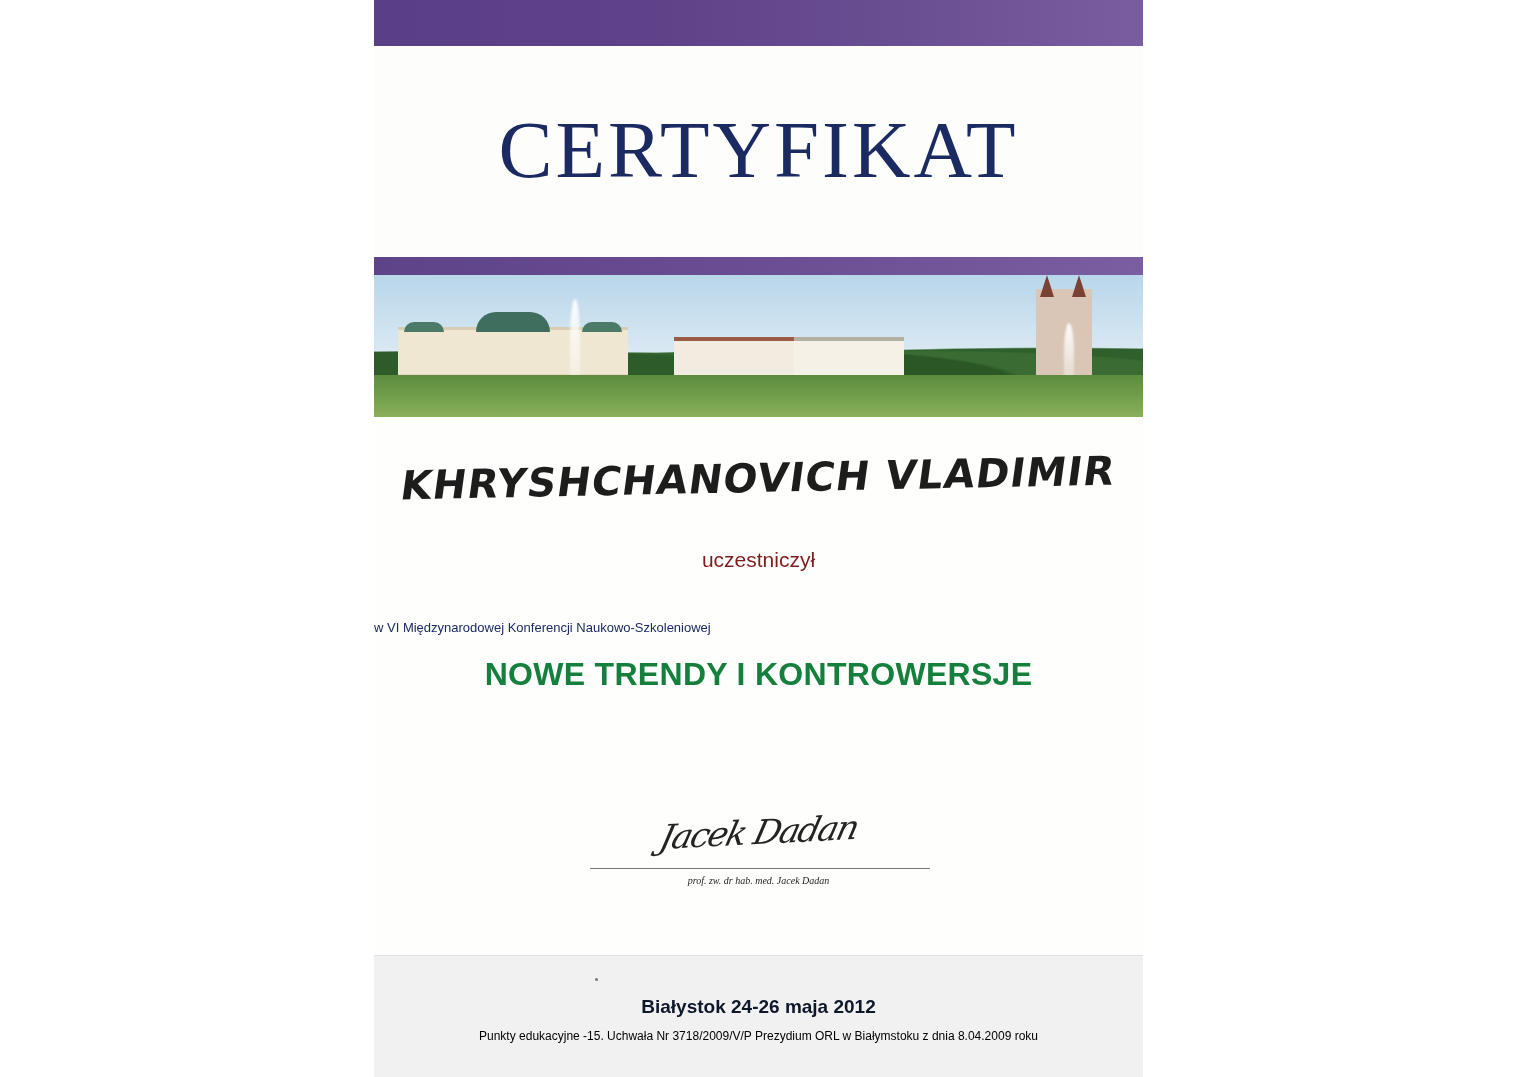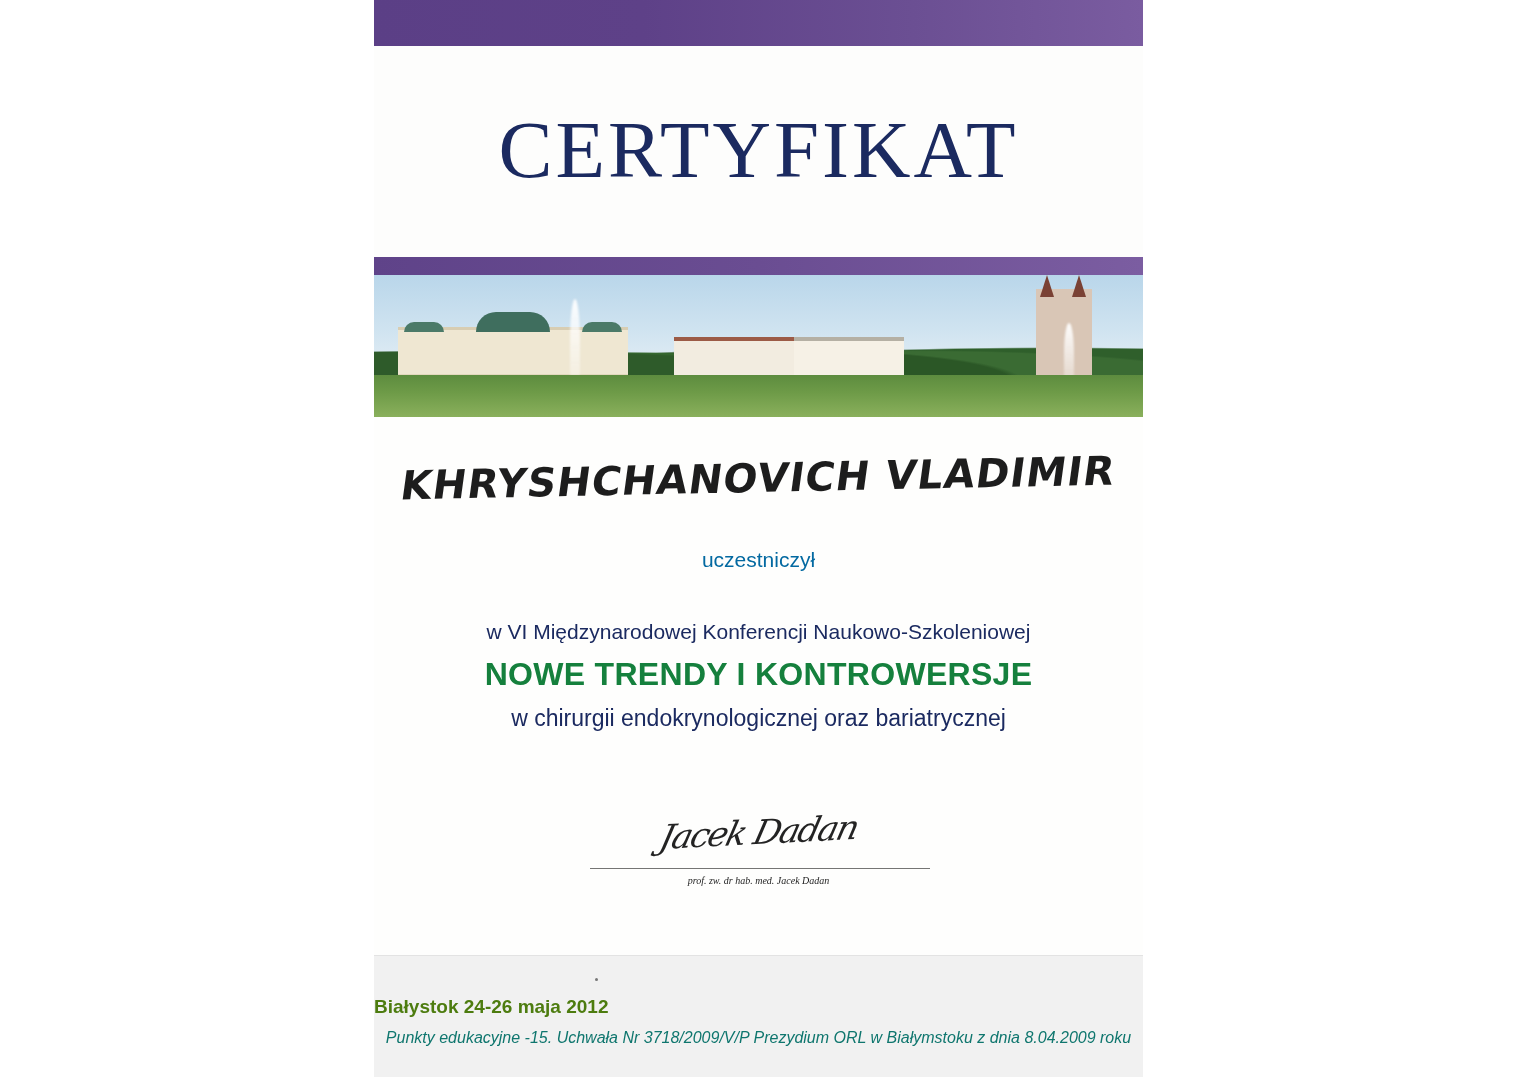--- a/index.html
+++ b/index.html
@@ -195,30 +195,29 @@
     white-space: nowrap;
   }
 
   .subtitle-participated {
     position: absolute;
     left: 0;
     top: 548px;
     width: 769px;
     text-align: center;
     font-size: 21px;
-    color: #0369a1;
+    color: #7f1d1d;
   }
 
   .conf-line1 {
     position: absolute;
     left: 0;
     top: 620px;
     width: 769px;
-    text-align: center;
-    font-size: 21px;
+    font-size: 13px;
     color: #1b2a60;
   }
   .conf-title {
     position: absolute;
     left: 0;
     top: 656px;
     width: 769px;
     text-align: center;
     font-size: 32px;
     font-weight: bold;
@@ -291,33 +290,33 @@
     top: 22px;
     width: 3px; height: 3px;
     background: #777;
     border-radius: 50%;
   }
   .footer-place {
     position: absolute;
     left: 0;
     top: 40px;
     width: 769px;
+    text-align: center;
     font-size: 19px;
     font-weight: bold;
-    color: #4d7c0f;
+    color: #0f172a;
   }
   .footer-note {
     position: absolute;
     left: 0;
     top: 73px;
     width: 769px;
     text-align: center;
-    font-size: 16px;
-    color: #0f766e;
-    font-style: italic;
+    font-size: 12px;
+    color: #000000;
   }
 
   
   .margin-left, .margin-right {
     position: absolute;
     top: 0;
     width: 374px;
     height: 1077px;
     background: #ffffff;
   }
@@ -356,21 +355,20 @@
     </div>
 
     <div class="name-line">
       <span class="handwritten">KHRYSHCHANOVICH VLADIMIR</span>
     </div>
 
     <div class="subtitle-participated">uczestniczył</div>
 
     <div class="conf-line1">w VI Międzynarodowej Konferencji Naukowo-Szkoleniowej</div>
     <div class="conf-title">NOWE TRENDY I KONTROWERSJE</div>
-    <div class="conf-line3">w chirurgii endokrynologicznej oraz bariatrycznej</div>
 
     <div class="signature">
       <span class="sig-glyph">Jacek Dadan</span>
     </div>
     <div class="sig-rule"></div>
     <div class="sig-name">prof. zw. dr hab. med. Jacek Dadan</div>
 
     <div class="footer-block">
       <div class="footer-dot"></div>
       <div class="footer-place">Białystok 24-26 maja 2012</div>

